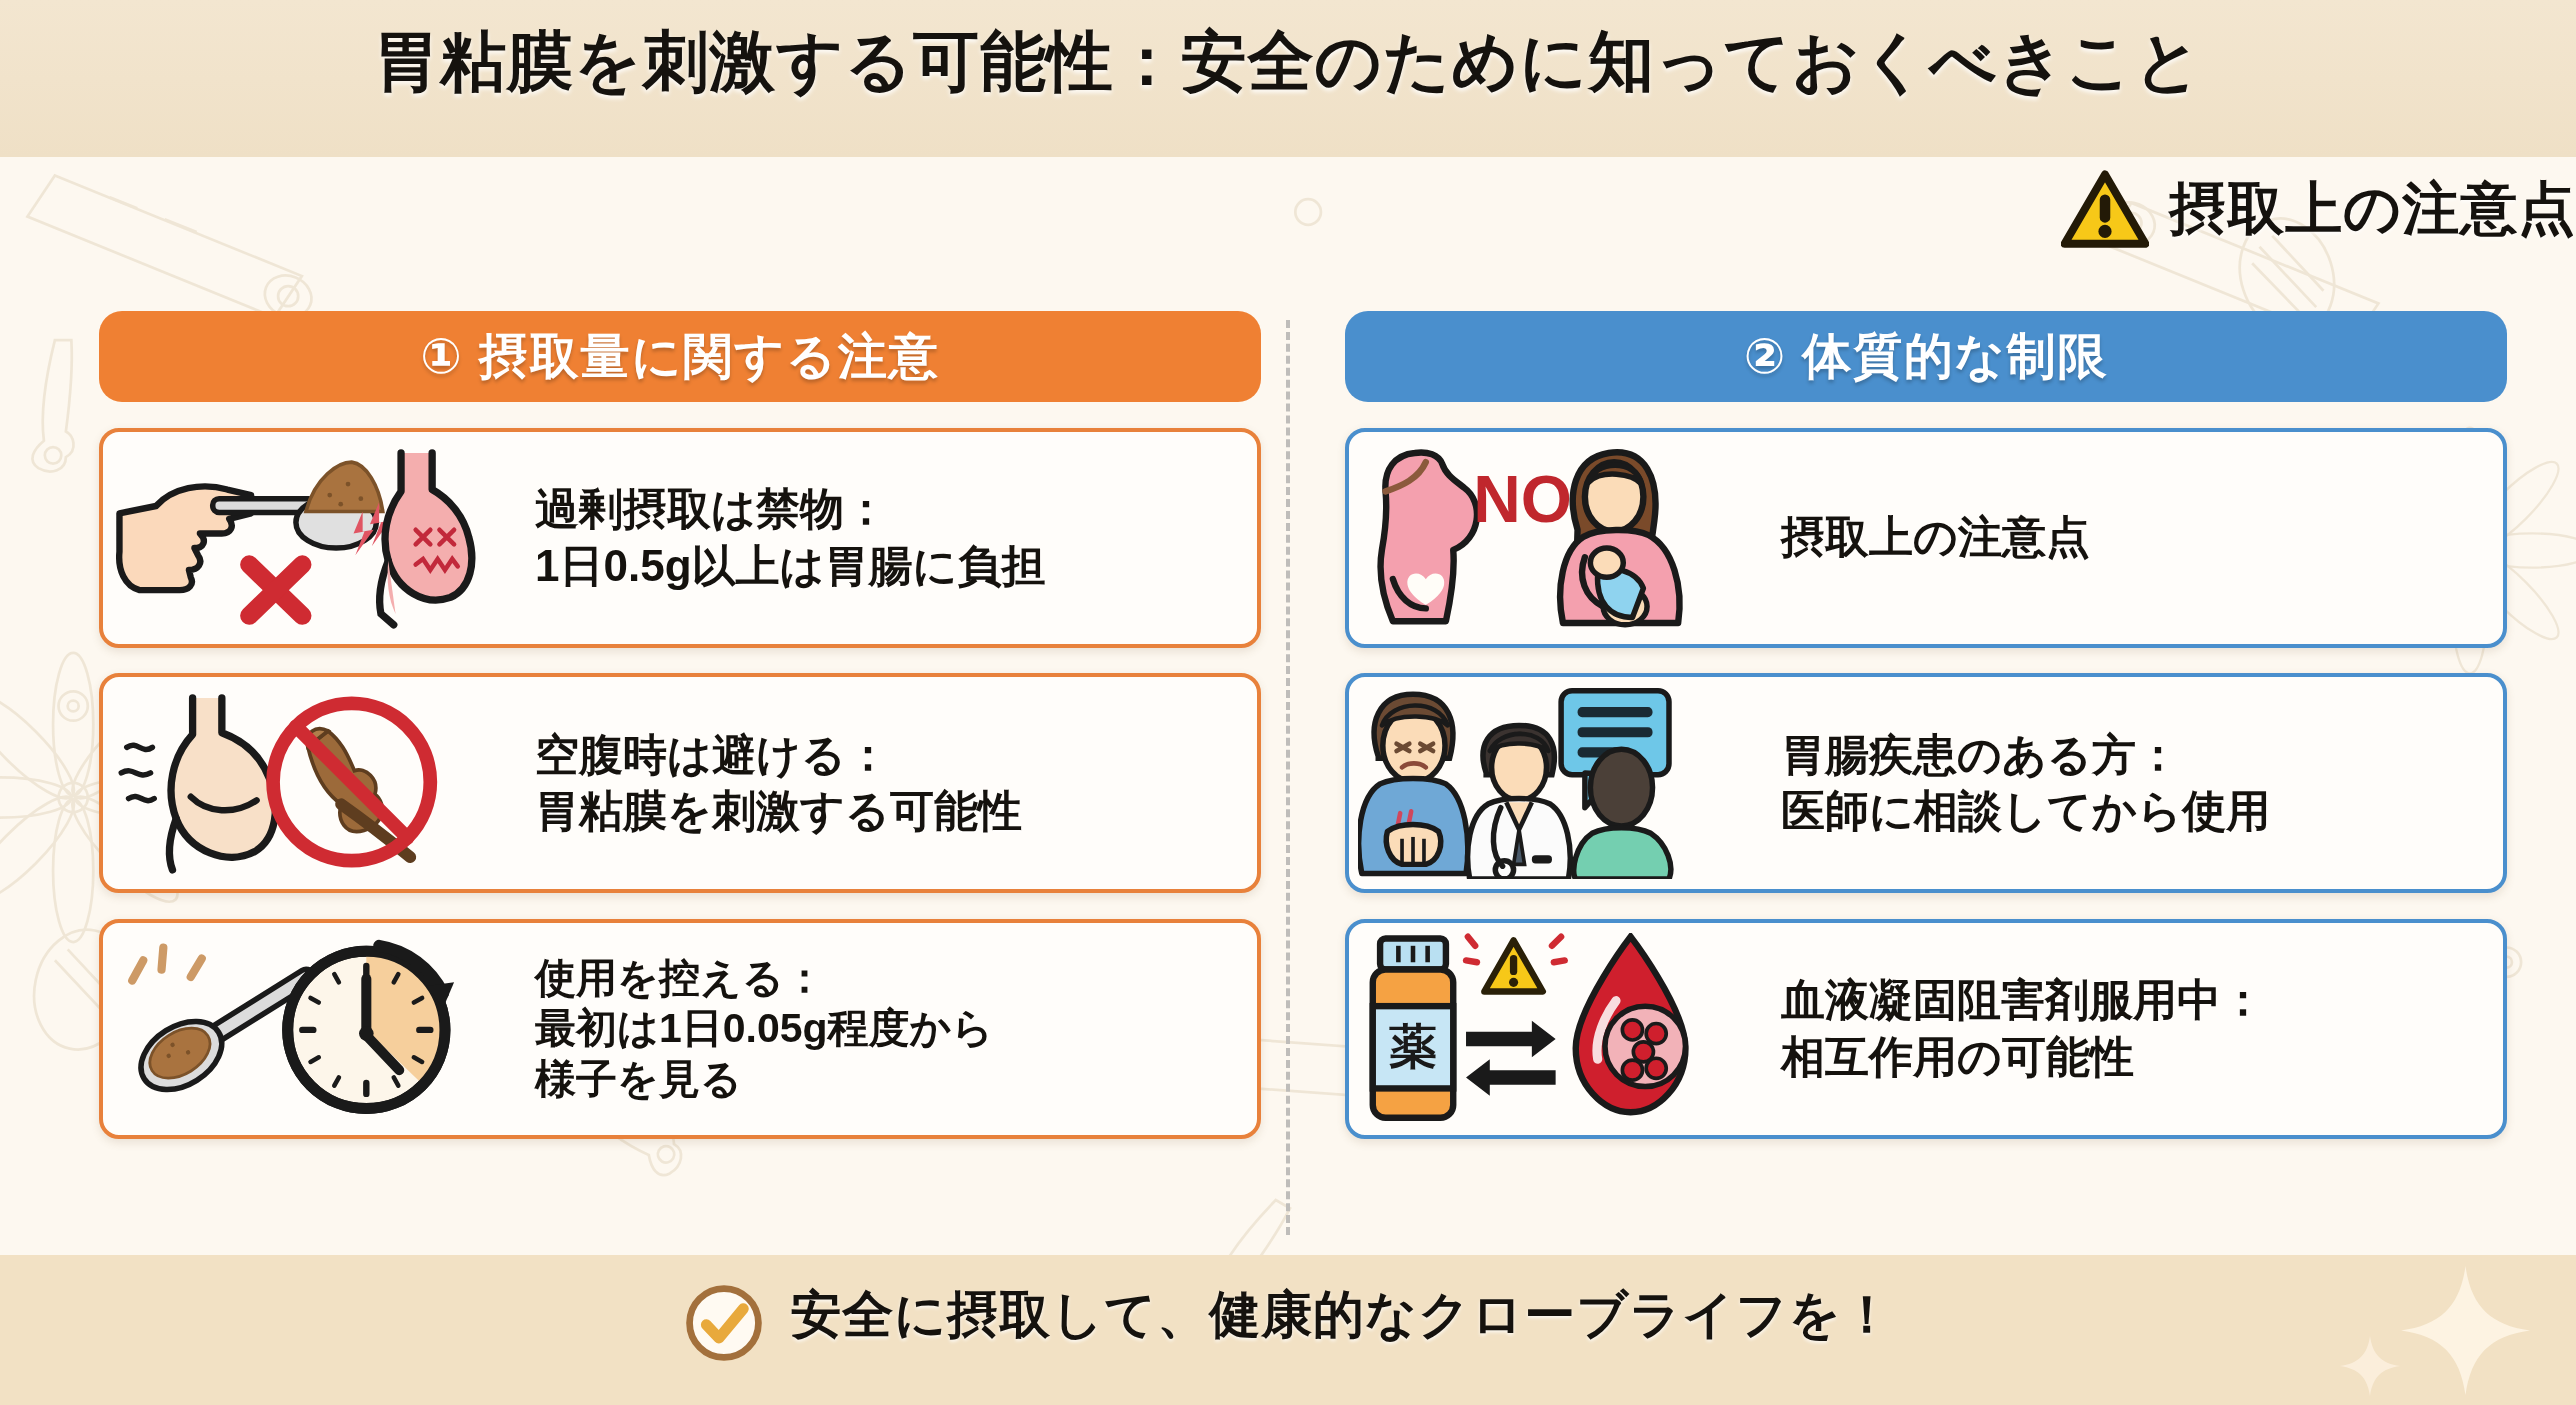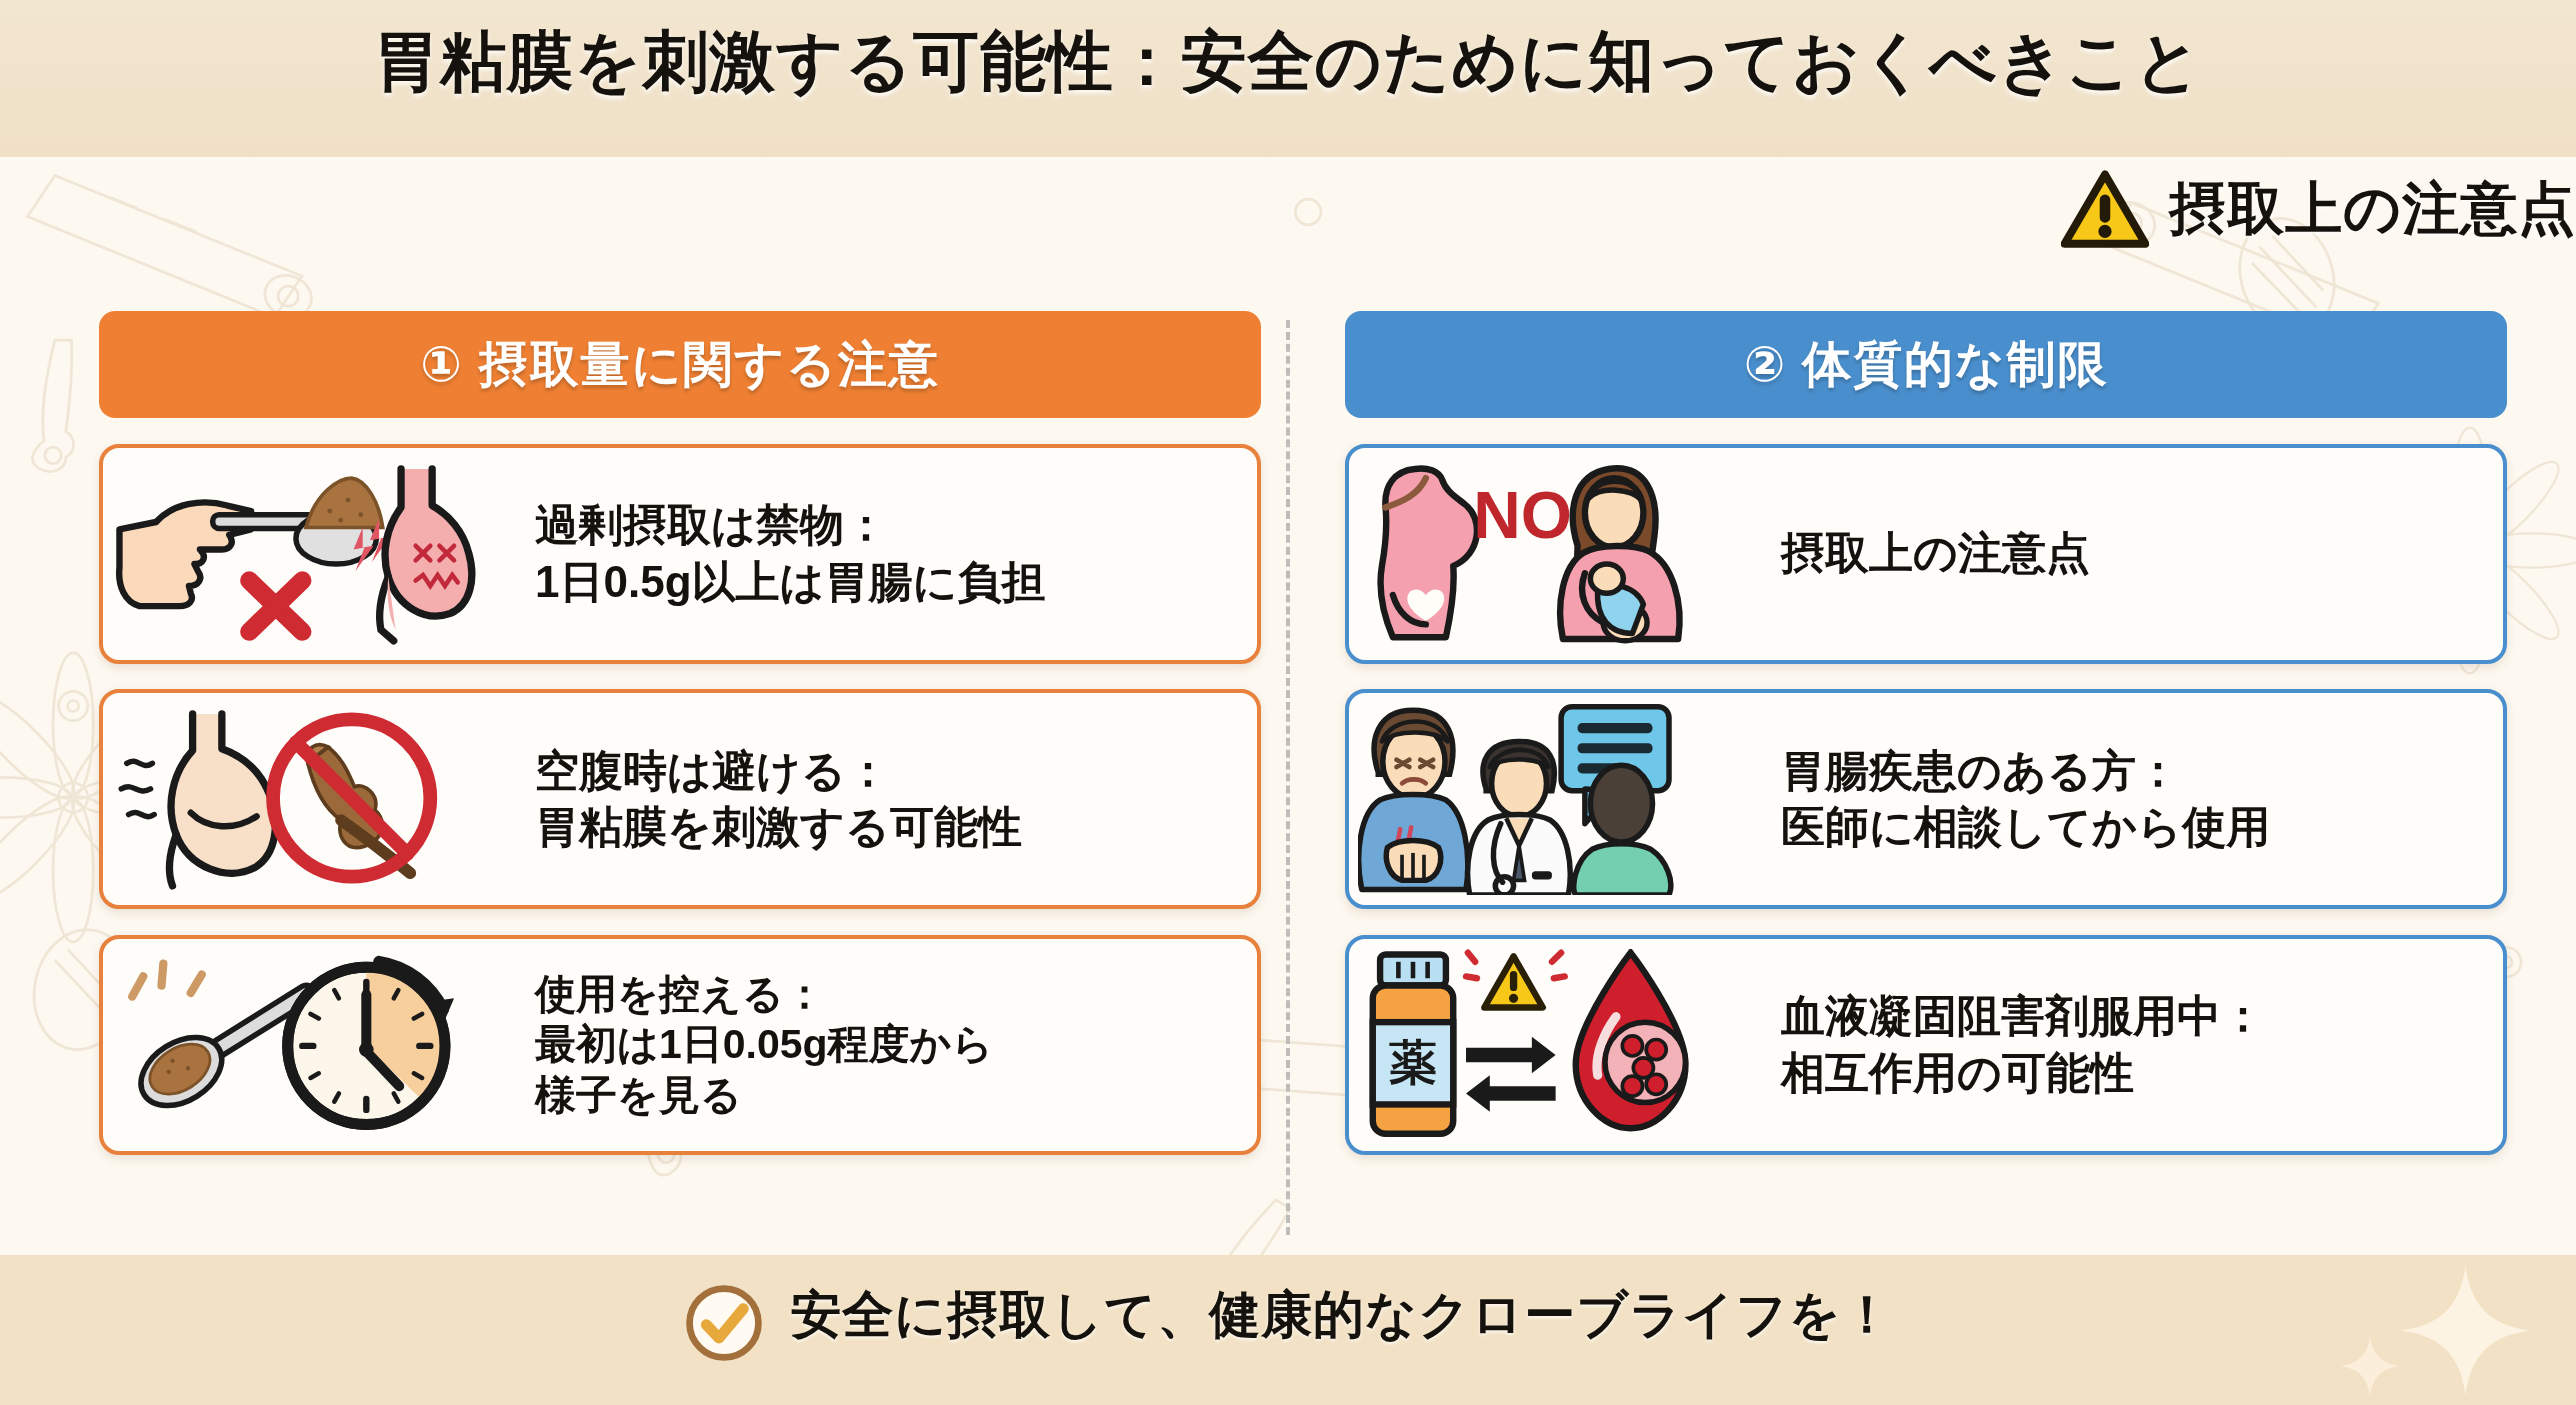--- a/index.html
+++ b/index.html
@@ -103,22 +103,22 @@
   .divider {
     position: absolute;
     left: 1286px;
     top: 9.1px;
     width: 0;
     height: 915px;
     border-left: 4.6px dashed #bfbdba;
   }
 
   .col-header {
-    height: 107px;
-    border-radius: 16px;
+    height: 91px;
+    border-radius: 23px;
     display: flex;
     align-items: center;
     justify-content: center;
     color: #ffffff;
     font-size: 49px;
     font-weight: 900;
     letter-spacing: 1.8px;
     text-shadow: 0 2.7px 3.7px rgba(0,0,0,0.22);
     white-space: nowrap;
   }

